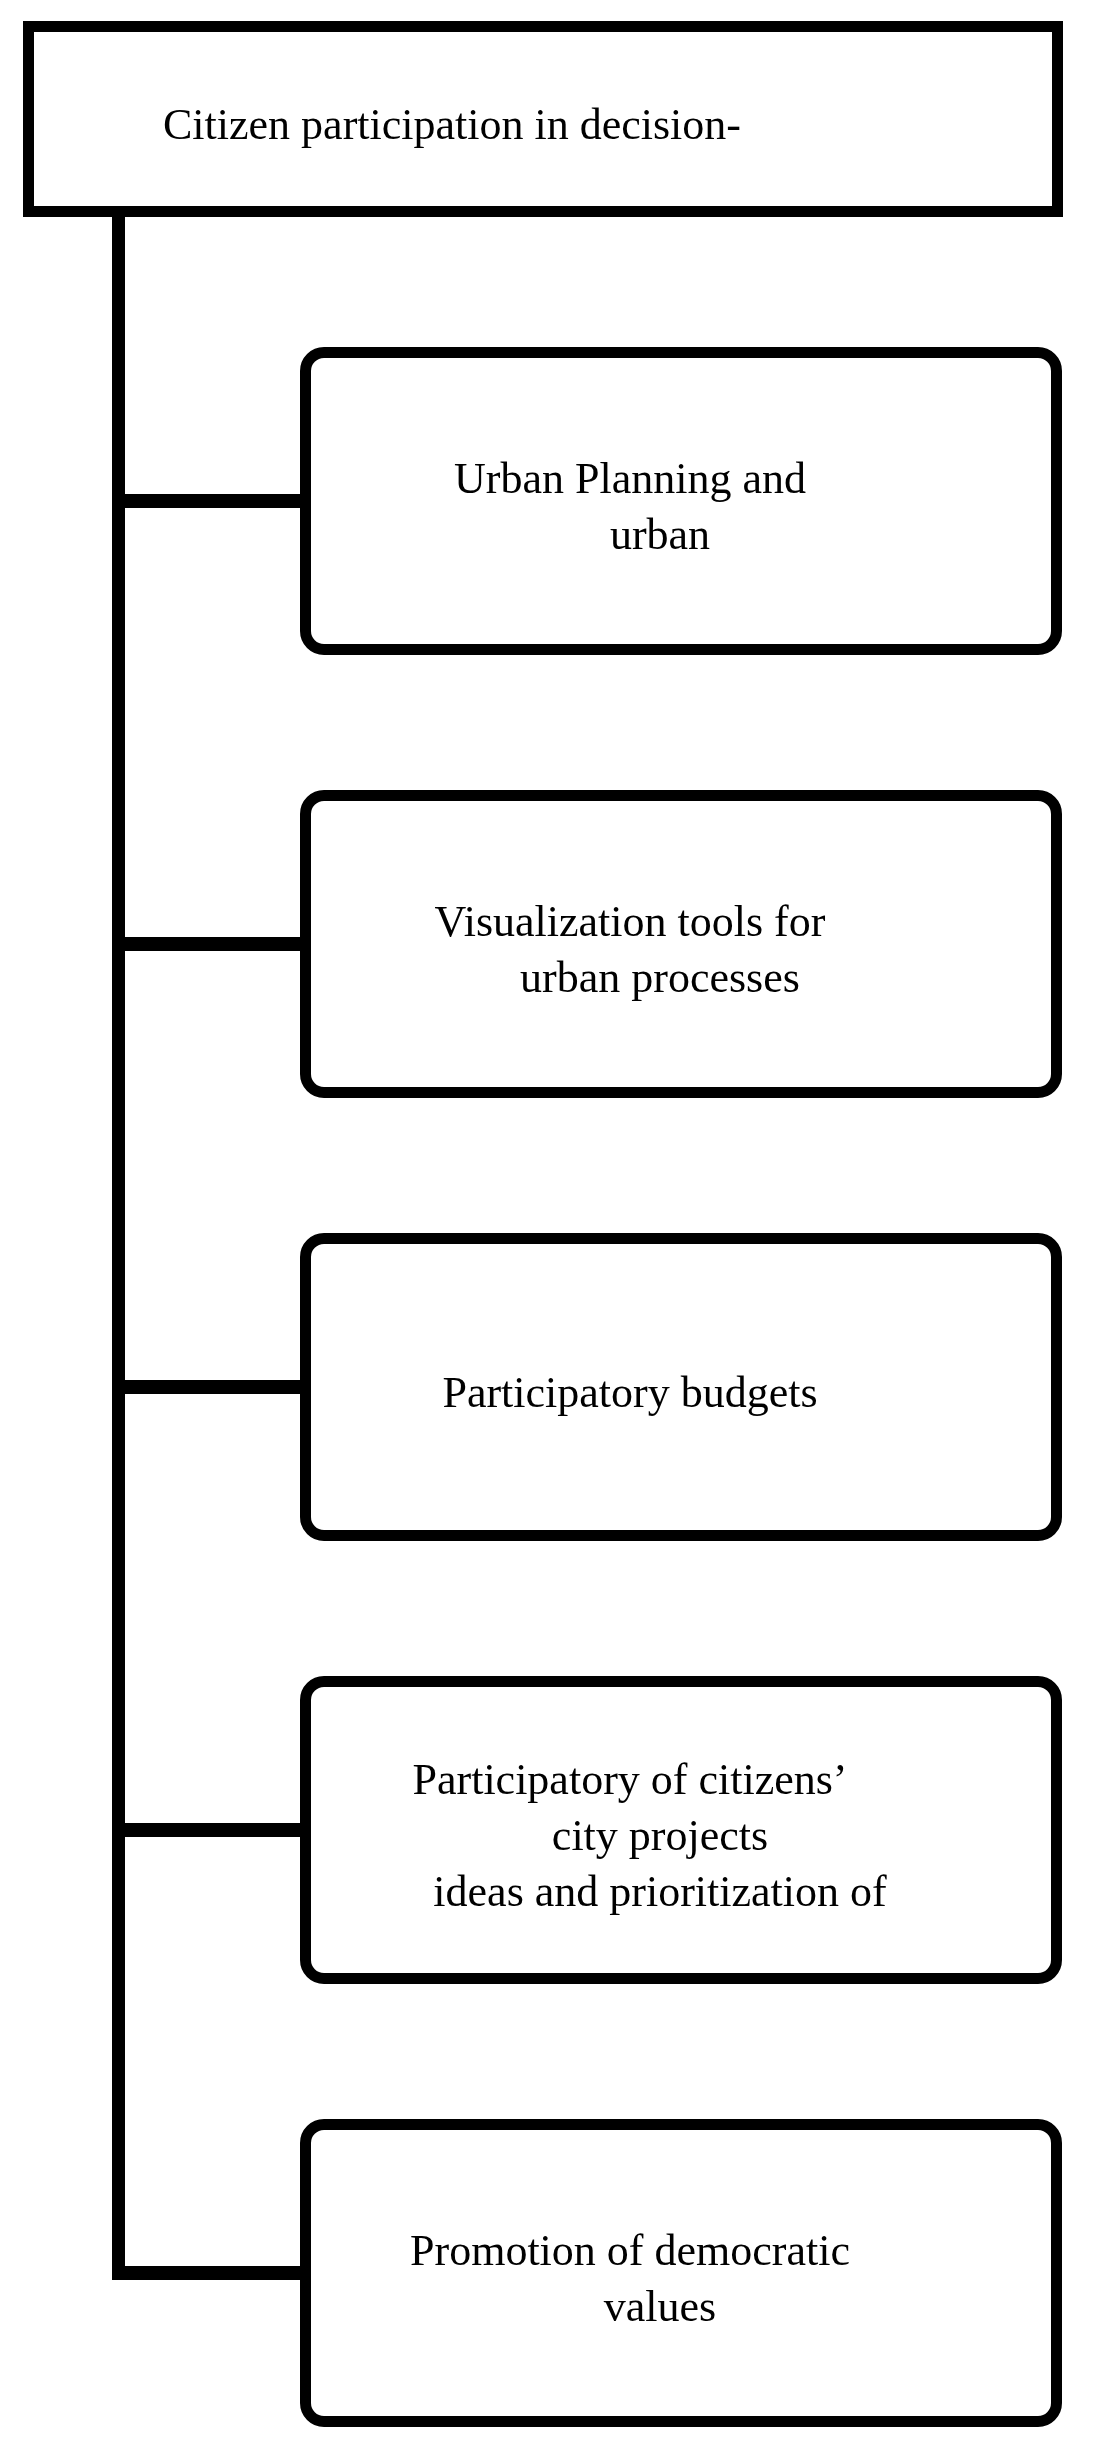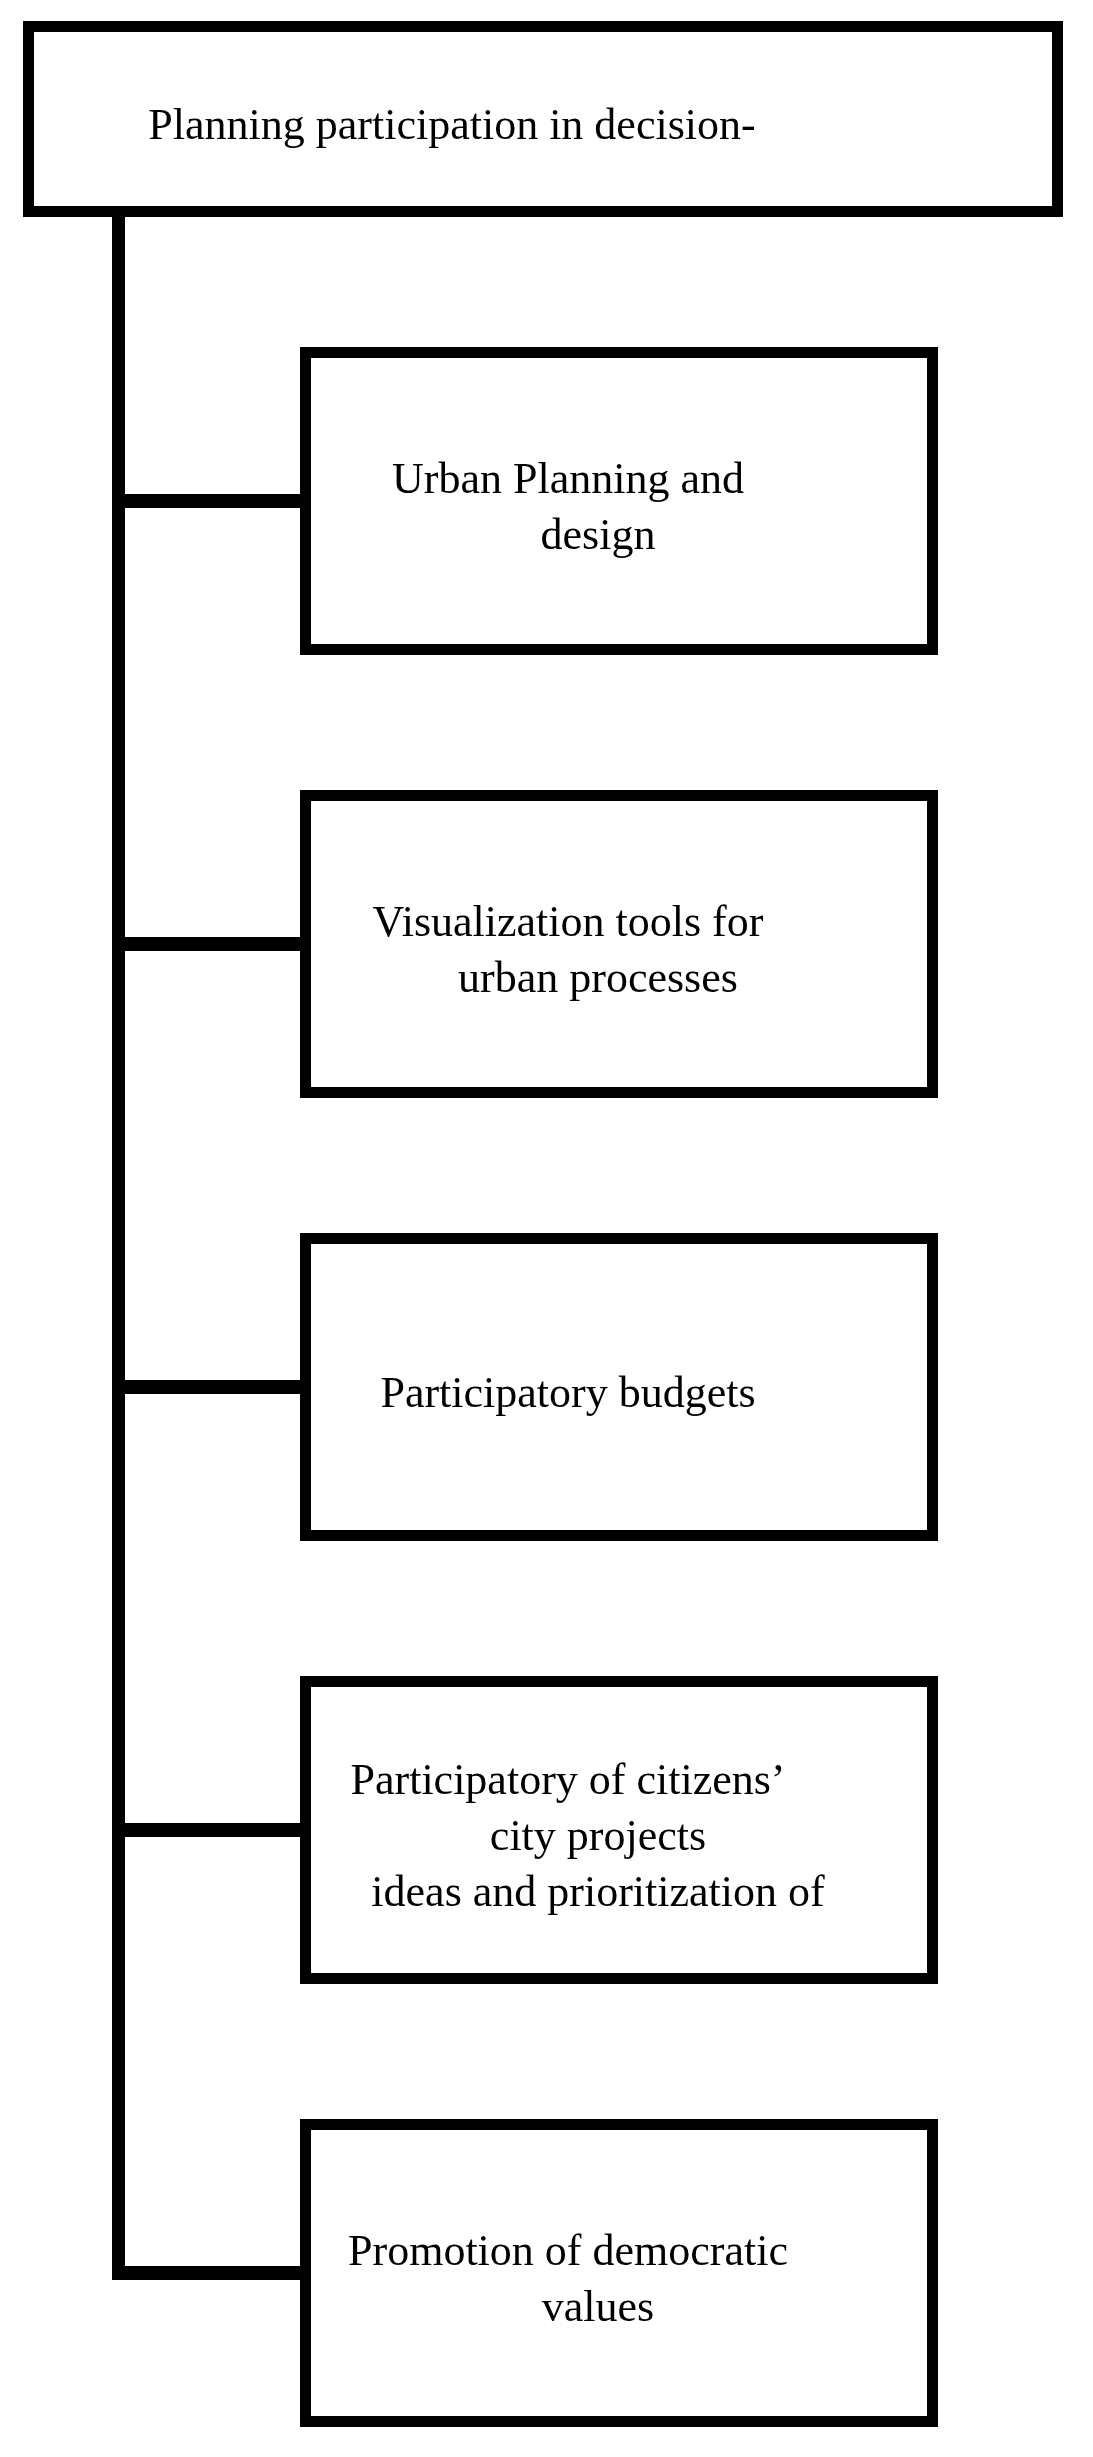--- a/index.html
+++ b/index.html
@@ -32,23 +32,24 @@
   .root-node {
     left: 23px;
     top: 21px;
     width: 1040px;
     height: 196px;
     padding-left: 10px;
     padding-right: 192px;
   }
   .child-node {
     left: 300px;
-    width: 638px;
+    width: 762px;
     height: 308px;
     padding-right: 102px;
+    border-radius: 24px;
   }
   .child-1 { top: 347px; }
   .child-2 { top: 790px; }
   .child-3 { top: 1233px; }
   .child-4 { top: 1676px; }
   .child-5 { top: 2119px; }
   .line { text-align: center; white-space: nowrap; }
   .line.cont { margin-left: 60px; }
   
   .trunk {
@@ -71,34 +72,34 @@
   .connector-3 { top: 1380px; }
   .connector-4 { top: 1823px; }
   .connector-5 { top: 2266px; }
 </style>
 </head>
 <body>
 
 <div class="canvas">
 
   <div class="node root-node">
-      <div class="line">Planning participation in decision-</div>
+      <div class="line">Citizen participation in decision-</div>
     </div>
 
   <div class="trunk"></div>
 
   <div class="connector connector-1"></div>
   <div class="connector connector-2"></div>
   <div class="connector connector-3"></div>
   <div class="connector connector-4"></div>
   <div class="connector connector-5"></div>
 
   <div class="node child-node child-1">
       <div class="line">Urban Planning and</div>
-      <div class="line cont">design</div>
+      <div class="line cont">urban</div>
     </div>
 
   <div class="node child-node child-2">
       <div class="line">Visualization tools for</div>
       <div class="line cont">urban processes</div>
     </div>
 
   <div class="node child-node child-3">
       <div class="line">Participatory budgets</div>
     </div>

